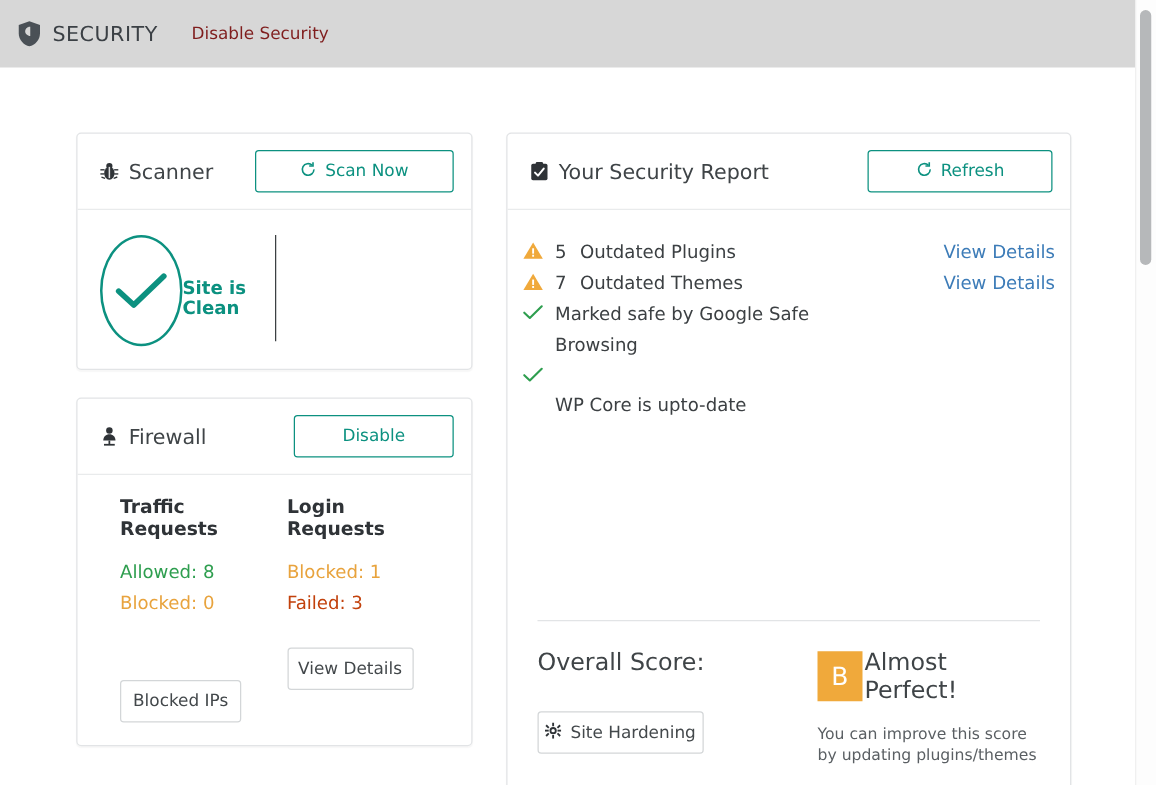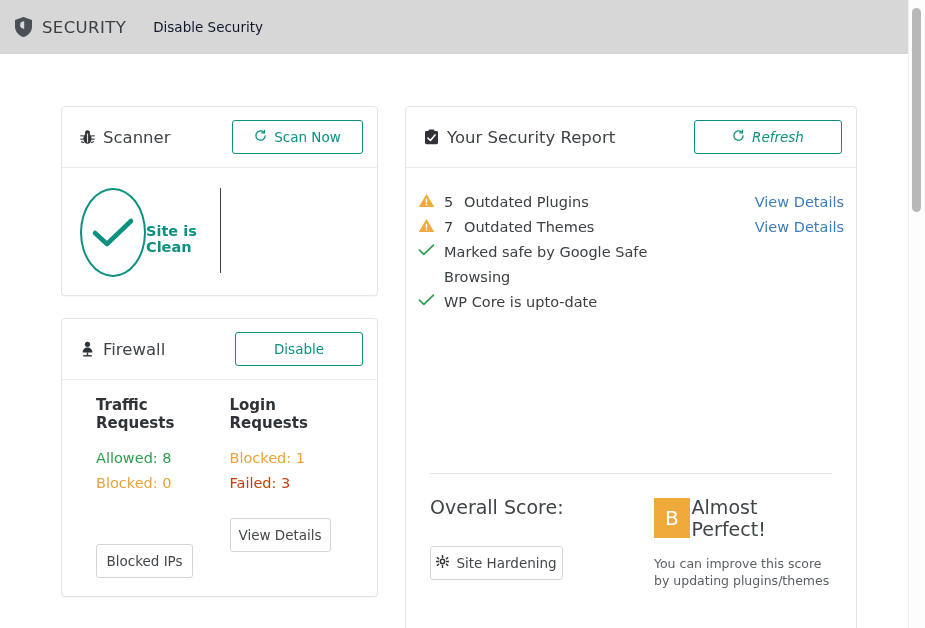--- a/index.html
+++ b/index.html
@@ -19,21 +19,21 @@
     background: #d7d7d7;
     display: flex; align-items: center;
     padding-left: 14px;
   }
   .shield-ico { width: 19px; height: 22px; flex: 0 0 auto; margin-right: 9px; }
   .header-title {
     font-size: 16.5px; color: #3b4045; letter-spacing: .4px;
     font-weight: 400;
   }
   .header-link {
-    margin-left: 27px; font-size: 13.5px; color: #0f172a;
+    margin-left: 27px; font-size: 13.5px; color: #7f1d1d;
     text-decoration: none; cursor: pointer;
   }
 
   
   .scroll-track {
     position: absolute; right: 0; top: 0; width: 17px; height: 628px;
     background: #fdfdfd; border-left: 1px solid #f0f0f0;
   }
   .scroll-thumb {
     position: absolute; right: 4px; top: 8px; width: 9px; height: 204px;
@@ -80,22 +80,22 @@
     color: #0c9180;
     height: 34px;
     padding: 0 14px;
   }
   .btn-grey {
     border: 1px solid #d3d6d8;
     color: #43484b;
     height: 34px;
     padding: 0 14px;
   }
-  .btn-scan   { width: 131px; }
-  .btn-refresh{ width: 148px; font-style: italic; }
+  .btn-scan   { width: 159px; }
+  .btn-refresh{ width: 148px; }
   .btn-disable{ width: 128px; }
 
   
   .scanner-row { display: flex; align-items: flex-start; }
   .clean-wrap {
     width: 140px; flex: 0 0 140px;
     display: flex; flex-direction: row; align-items: center;
     padding-top: 4px;
   }
   .clean-circle {
@@ -336,21 +336,21 @@
               </span>
               <span class="rep-text" style="padding-left:0;max-width:250px;">Marked safe by Google Safe Browsing</span>
             </div>
 
             <div class="rep-row">
               <span class="rep-ico">
                 <svg width="17" height="14" viewBox="0 0 18 14" aria-hidden="true">
                   <path d="M1.5 7.2 L6.2 11.6 L16.3 1.8" fill="none" stroke="#2e9e4f" stroke-width="1.8" stroke-linecap="round" stroke-linejoin="round"></path>
                 </svg>
               </span>
-              <span class="rep-text" style="padding-left:0;">WP Core is upto-date</span>
+              <span class="rep-text" style="padding-left:0;margin-top:23px;">WP Core is upto-date</span>
             </div>
 
           </div>
 
           <div class="rep-sep" style="margin-top:158px;"></div>
 
           <div class="score-wrap">
             <div class="score-left">
               <div class="score-title">Overall Score:</div>
               <button class="btn btn-grey btn-hardening">

